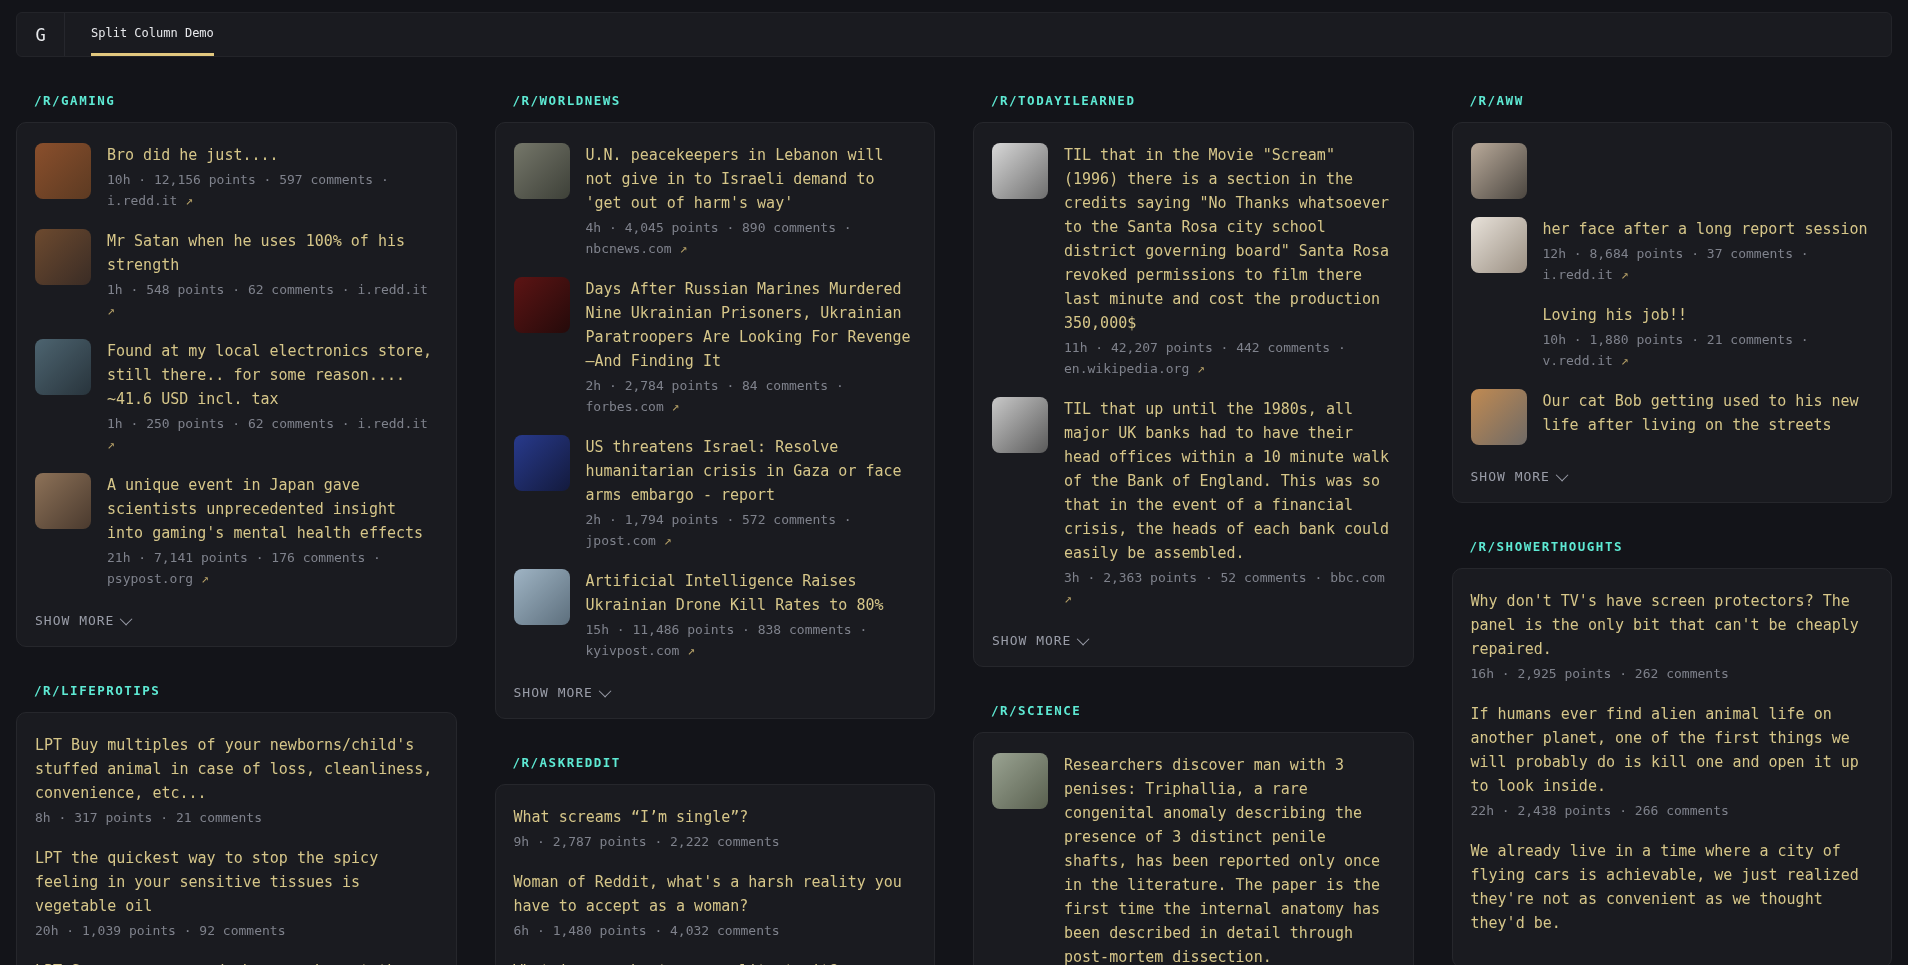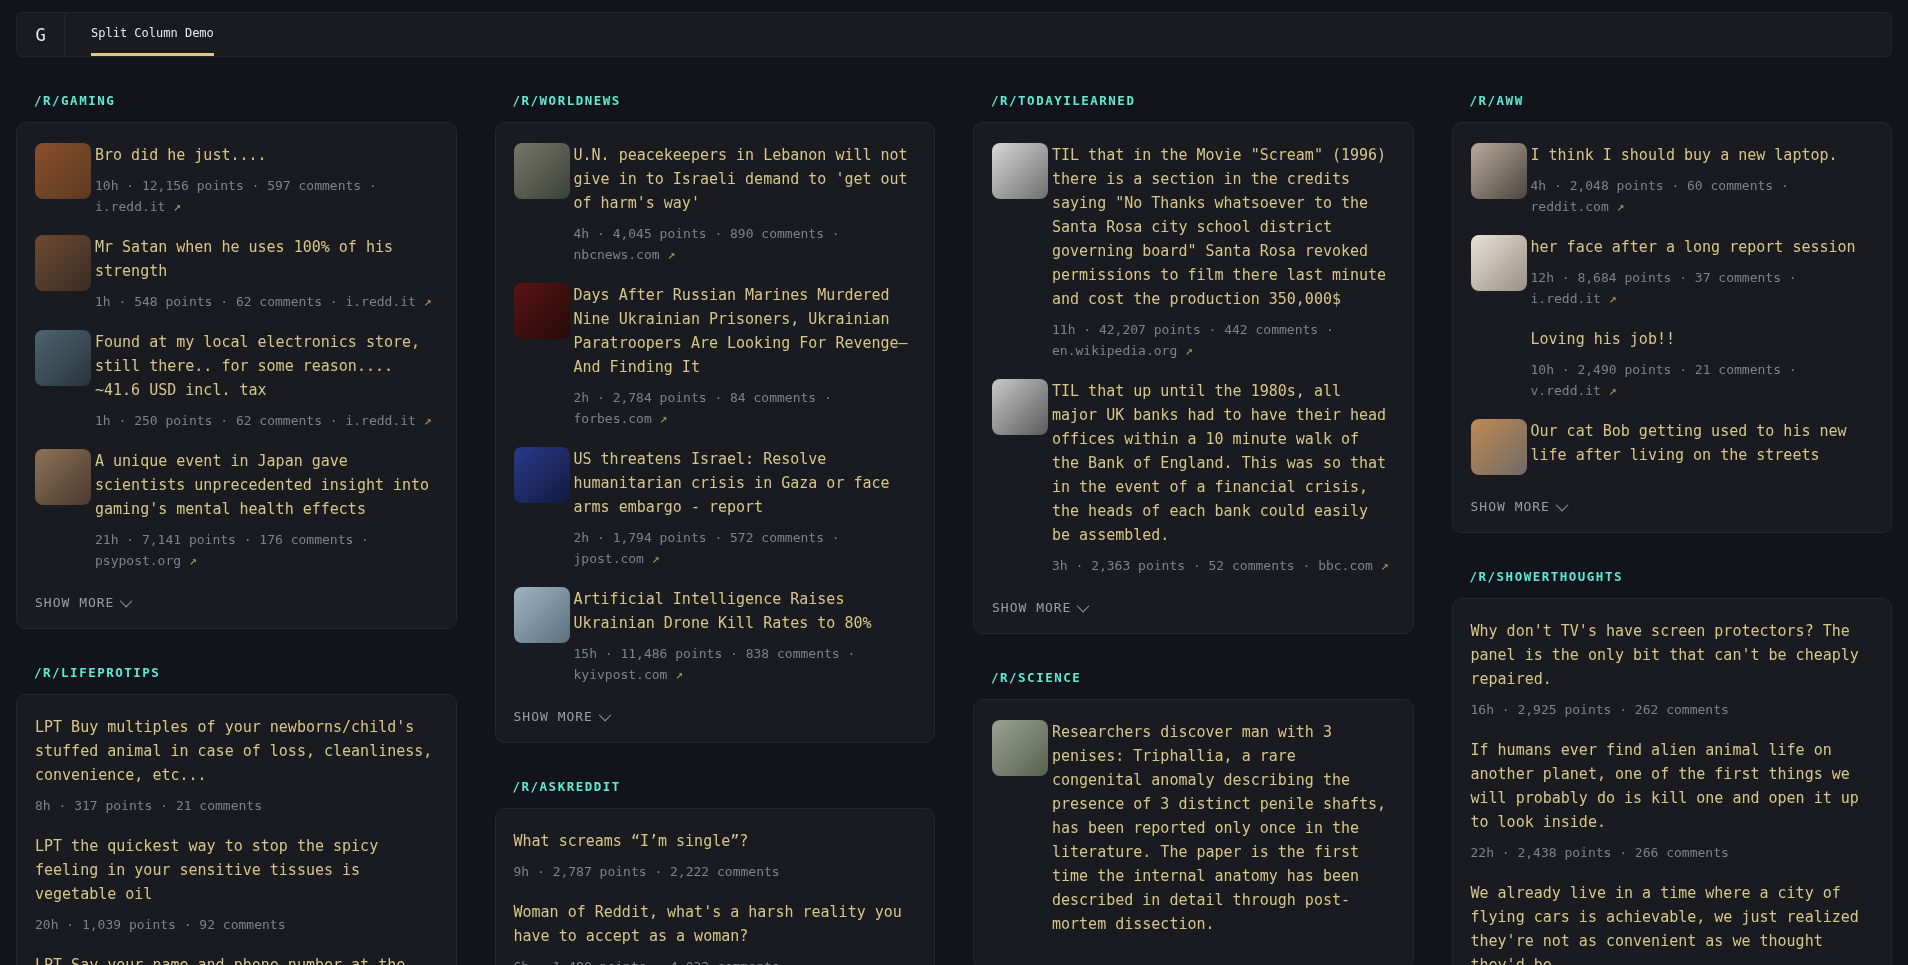--- a/index.html
+++ b/index.html
@@ -17,26 +17,26 @@
   .tab{display:flex;align-items:stretch;padding:0 26px;cursor:pointer;}
   .tab-label{display:flex;align-items:center;height:100%;box-sizing:border-box;
     color:#e8e9ec;font-size:12px;border-bottom:3px solid #e2c87f;}
   
   .grid{display:grid;grid-template-columns:repeat(4,1fr);gap:38px;padding:0 16px;margin-top:0;}
   .col{min-width:0;}
   .sub-header{margin:36px 0 14px 18px;color:#5eead4;font-size:12.5px;letter-spacing:1.5px;}
   .panel{background:#1a1b20;border:1px solid #26272c;border-radius:10px;
     padding:20px 18px 14px;box-sizing:border-box;}
   
-  .post{display:flex;gap:4px;margin-bottom:18px;cursor:pointer;}
+  .post{display:flex;gap:16px;margin-bottom:18px;cursor:pointer;}
   .thumb{flex:0 0 56px;width:56px;height:56px;border-radius:8px;background:#2a2b31;}
   .thumb.spacer{background:transparent;}
   .post-body{min-width:0;flex:1;}
   .post-title{margin:0;font-weight:normal;color:#d6c689;font-size:15px;line-height:24px;}
-  .post-meta{margin-top:8px;color:#7f828c;font-size:13px;line-height:21px;}
+  .post-meta{margin-top:2px;color:#7f828c;font-size:13px;line-height:21px;}
   .domain{color:#7f828c;}
   .arrow{color:#b49f66;}
   
   .show-more{display:flex;align-items:center;background:none;border:none;
     color:#9a9da8;font-family:inherit;font-size:13px;letter-spacing:1px;
     padding:6px 0 4px;margin:14px 0 0;cursor:pointer;}
   .chev{display:inline-block;width:8px;height:8px;border-left:1.6px solid #9a9da8;
     border-bottom:1.6px solid #9a9da8;transform:rotate(-45deg) translateY(-2px);margin-left:9px;}
 </style>
 </head>
@@ -236,39 +236,35 @@
 
 </div>
   </section>
 </div>
     <div class="col">
   <section>
     <h2 class="sub-header">/R/AWW</h2>
     <div class="panel">
   <article class="post">
     <div class="thumb" style="background: linear-gradient(135deg, rgb(185, 170, 154), rgb(75, 70, 64));"></div>
-    <div class="post-body">
-      <h3 class="post-title">I think I should buy a new laptop.</h3>
-      <div class="post-meta"><span>4h · 2,048 points · 60 comments</span><span> · </span><span class="domain"><span>reddit.com</span> <span class="arrow">↗</span></span></div>
-    </div>
   </article>
 
   <article class="post">
     <div class="thumb" style="background: linear-gradient(135deg, rgb(232, 226, 218), rgb(154, 143, 130));"></div>
     <div class="post-body">
       <h3 class="post-title">her face after a long report session</h3>
       <div class="post-meta"><span>12h · 8,684 points · 37 comments</span><span> · </span><span class="domain"><span>i.redd.it</span> <span class="arrow">↗</span></span></div>
     </div>
   </article>
 
   <article class="post">
     <div class="thumb spacer"></div>
     <div class="post-body">
       <h3 class="post-title">Loving his job!!</h3>
-      <div class="post-meta"><span>10h · 2,490 points · 21 comments</span><span> · </span><span class="domain"><span>v.redd.it</span> <span class="arrow">↗</span></span></div>
+      <div class="post-meta"><span>10h · 1,880 points · 21 comments</span><span> · </span><span class="domain"><span>v.redd.it</span> <span class="arrow">↗</span></span></div>
     </div>
   </article>
 
   <article class="post">
     <div class="thumb" style="background: linear-gradient(135deg, rgb(192, 138, 82), rgb(111, 106, 102));"></div>
     <div class="post-body">
       <h3 class="post-title">Our cat Bob getting used to his new life after living on the streets</h3>
     </div>
   </article>
 

